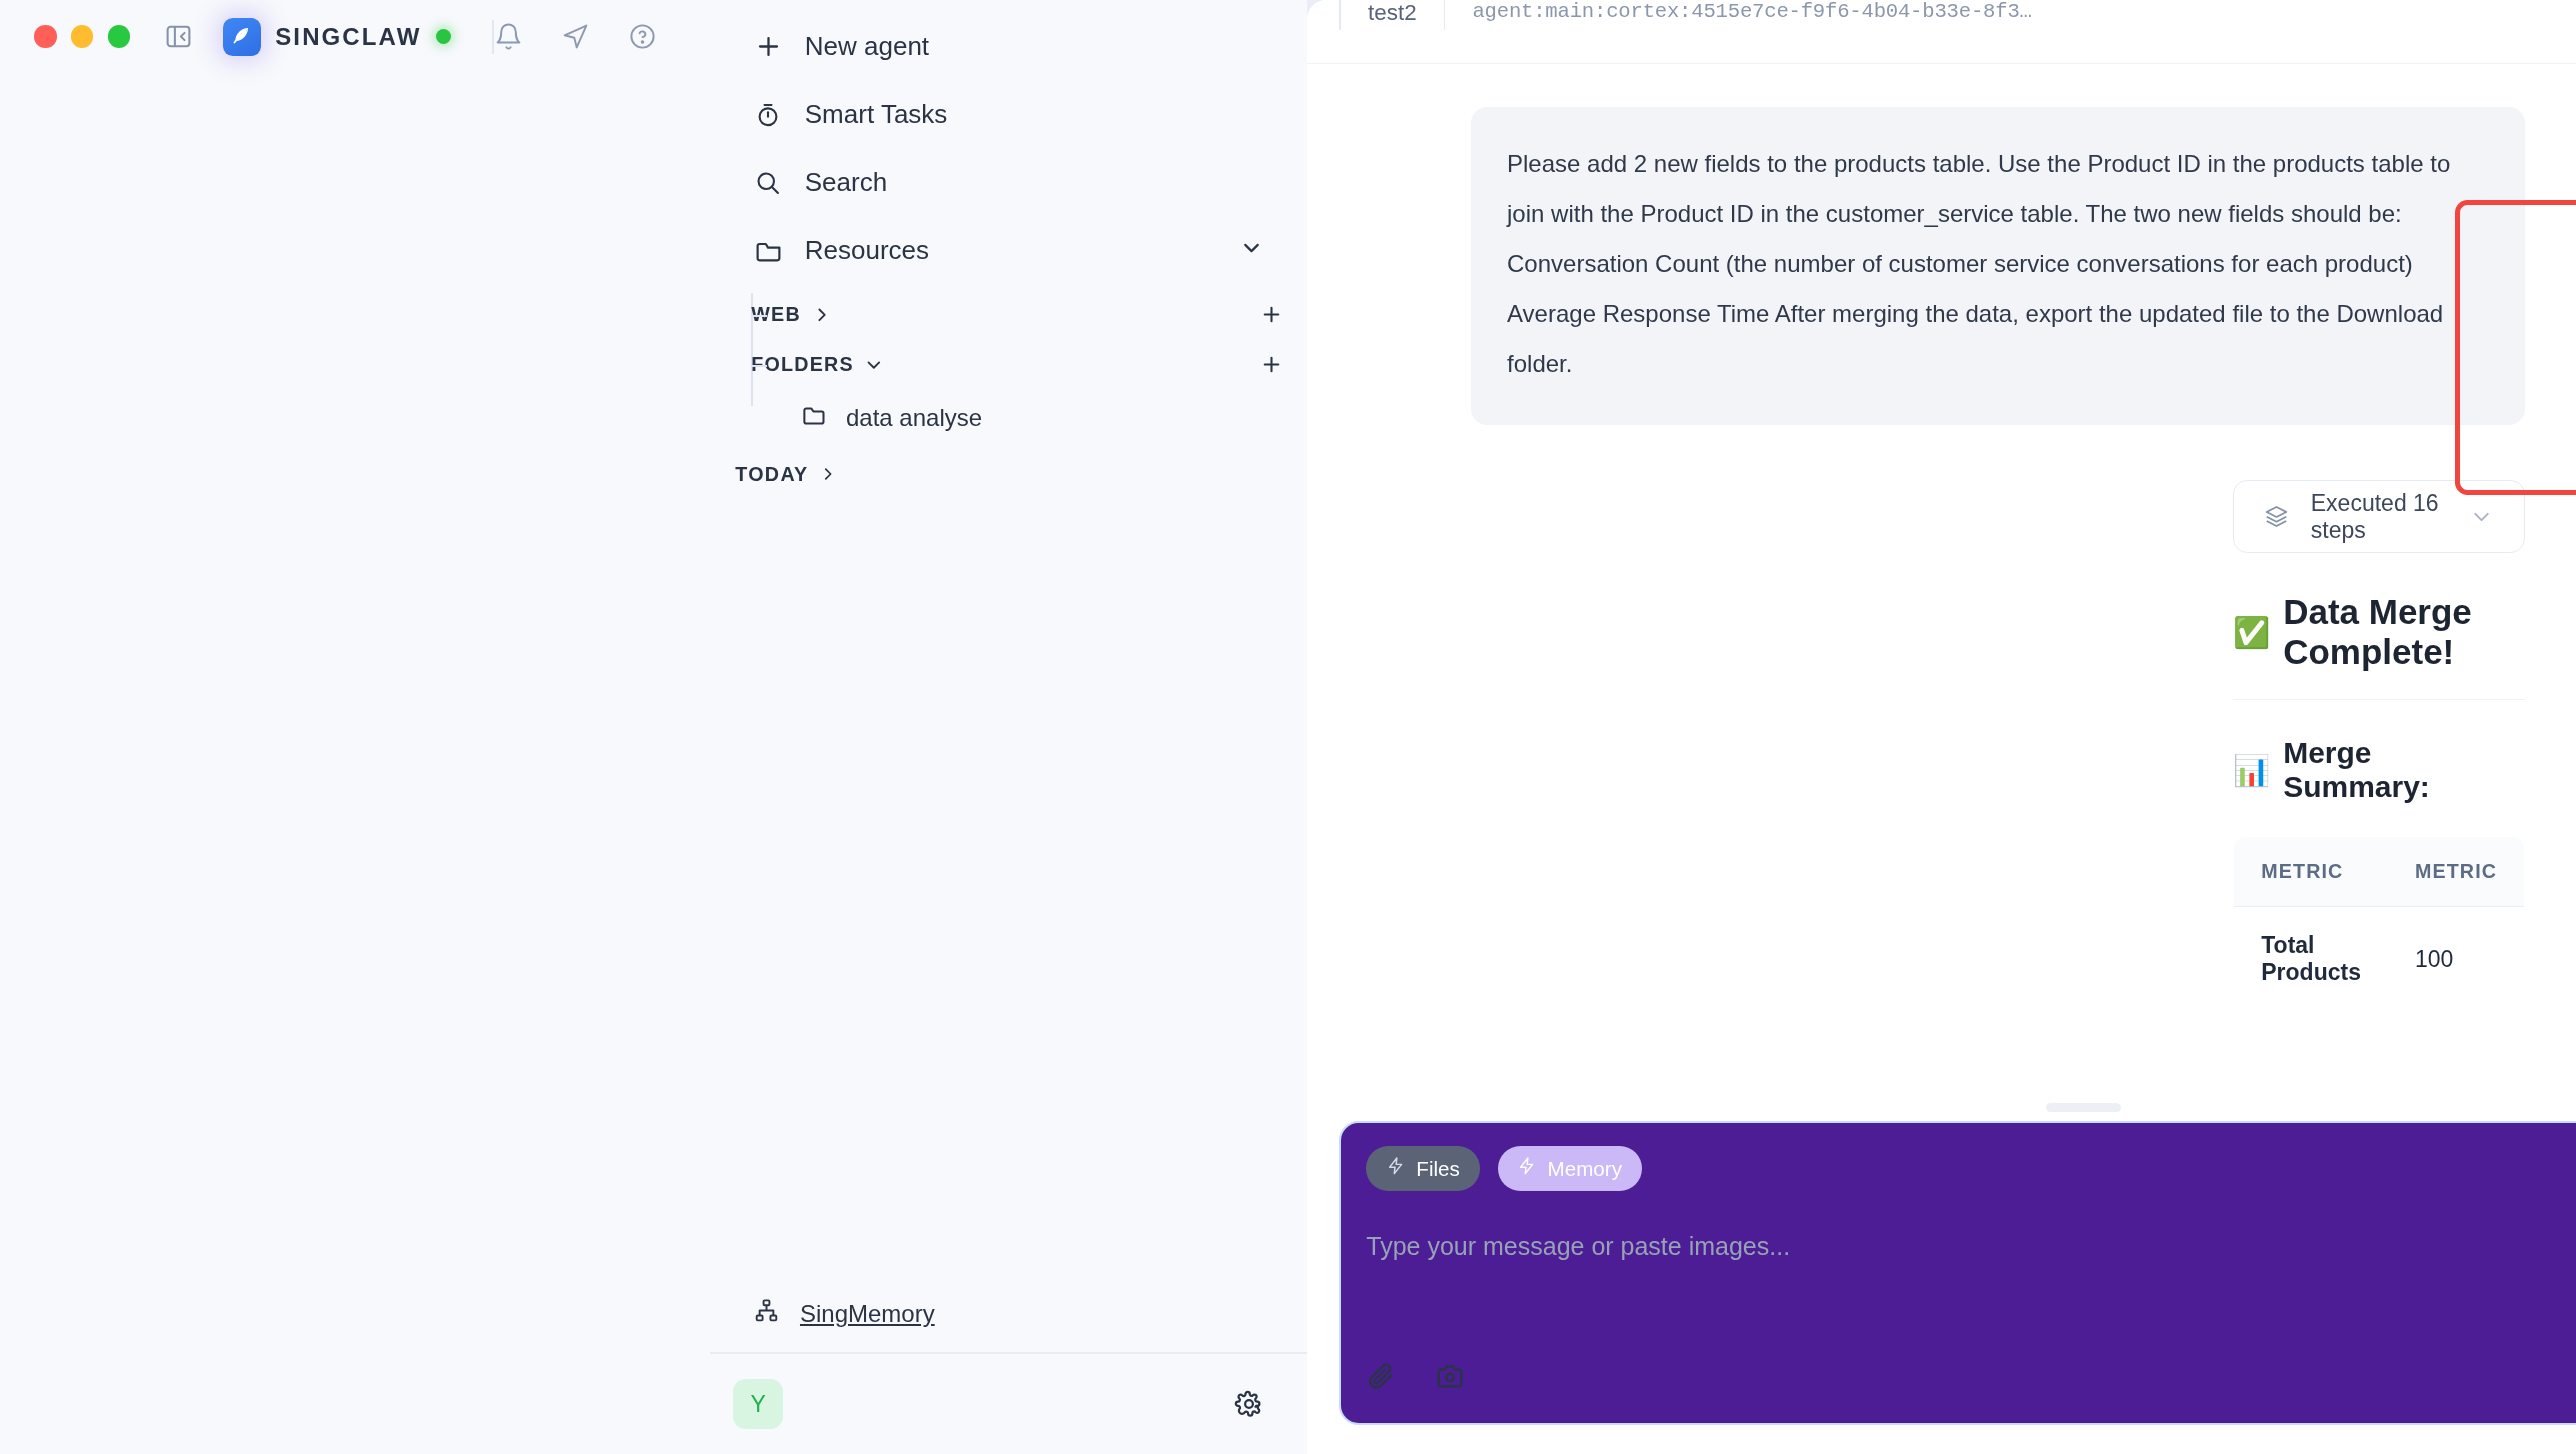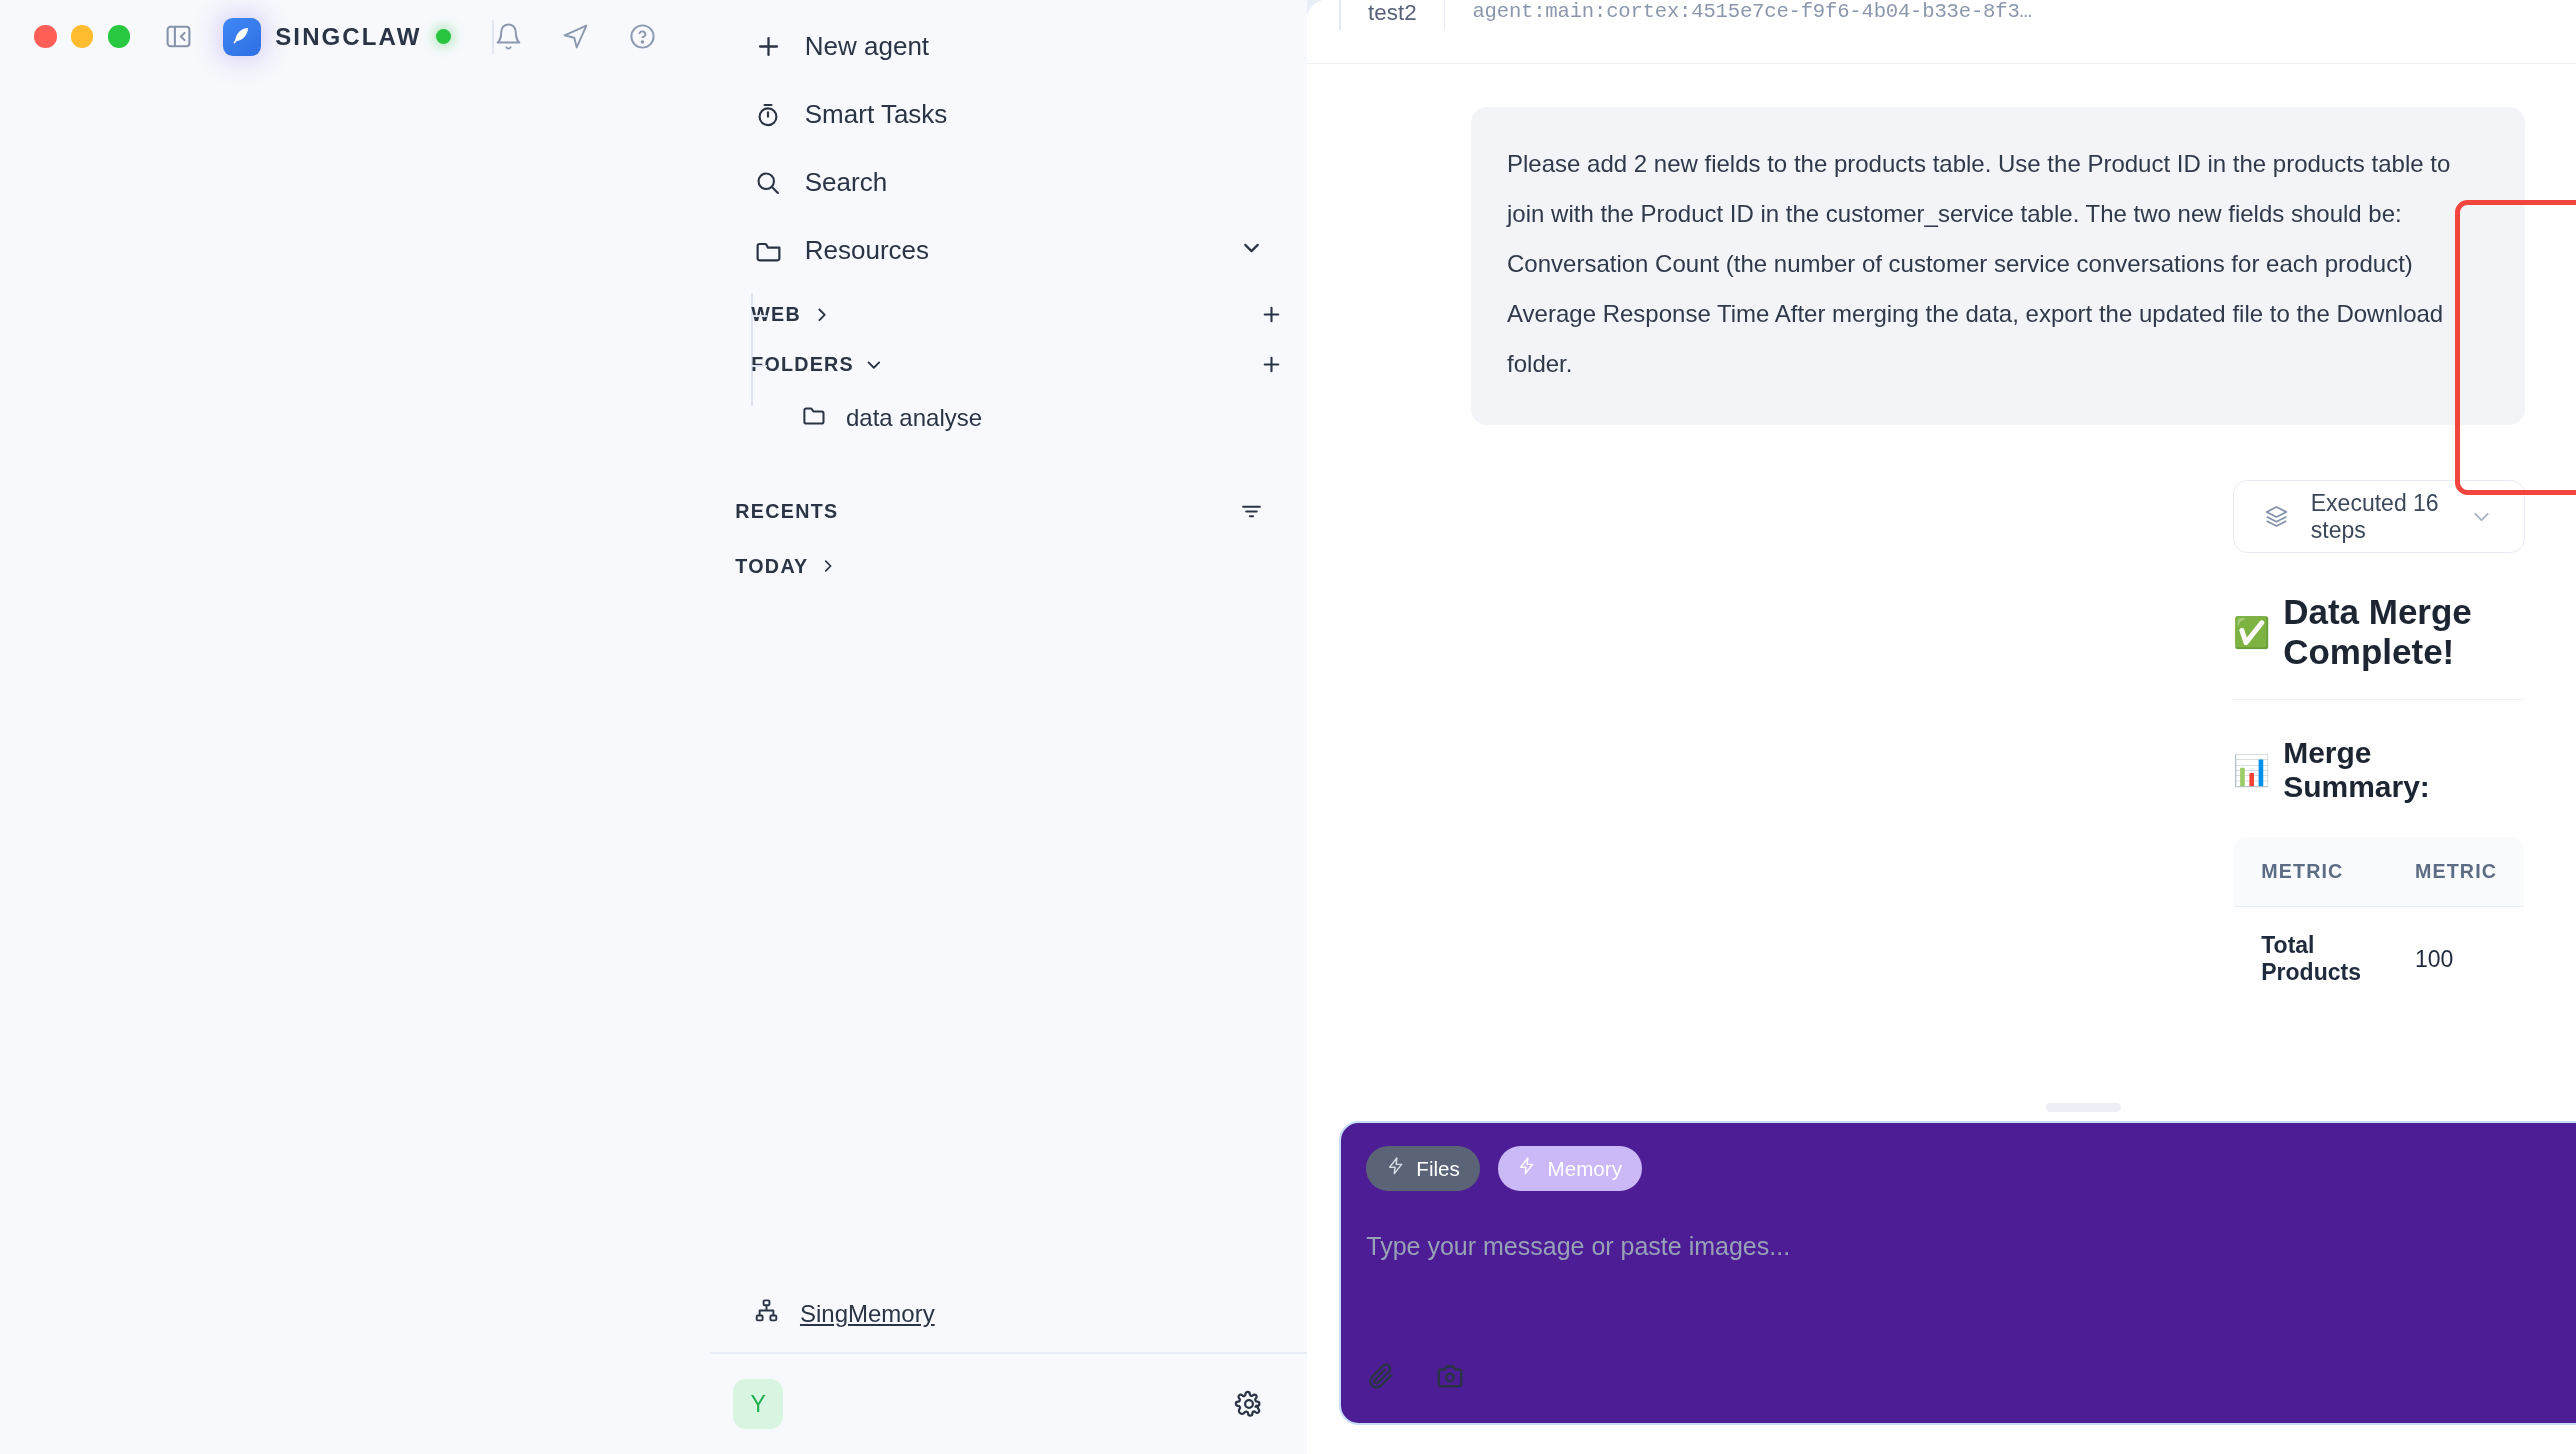--- a/index.html
+++ b/index.html
@@ -429,30 +429,20 @@
         <div class="folder-row">
           <span>
             <svg width="27" height="27" viewBox="0 0 24 24" fill="none" stroke="#2b3445" stroke-width="1.8" stroke-linejoin="round">
                 <path d="M3 7.4a1.6 1.6 0 0 1 1.6-1.6h4.6l1.8 2.6h7.4A1.6 1.6 0 0 1 20 10v7.6a1.6 1.6 0 0 1-1.6 1.6H4.6A1.6 1.6 0 0 1 3 17.6z"></path>
               </svg>
           </span>
           <span>data analyse</span>
         </div>
       </div>
 
-      <div class="section-head">
-        <span class="t">RECENTS</span>
-        <span class="f">
-          <svg width="25" height="25" viewBox="0 0 24 24" fill="none" stroke="#2b3445" stroke-width="2" stroke-linecap="round">
-              <line x1="4" y1="7.5" x2="20" y2="7.5"></line>
-              <line x1="7" y1="12" x2="17" y2="12"></line>
-              <line x1="10.5" y1="16.5" x2="13.5" y2="16.5"></line>
-            </svg>
-        </span>
-      </div>
 
       <div class="recent-row">
         <span class="t">TODAY</span>
         <span style="display:flex;color:#2b3445;">
           <svg width="18" height="18" viewBox="0 0 24 24" fill="none" stroke="#2b3445" stroke-width="2.3" stroke-linecap="round" stroke-linejoin="round">
               <polyline points="9 5.5 15.5 12 9 18.5"></polyline>
             </svg>
         </span>
       </div>
 

